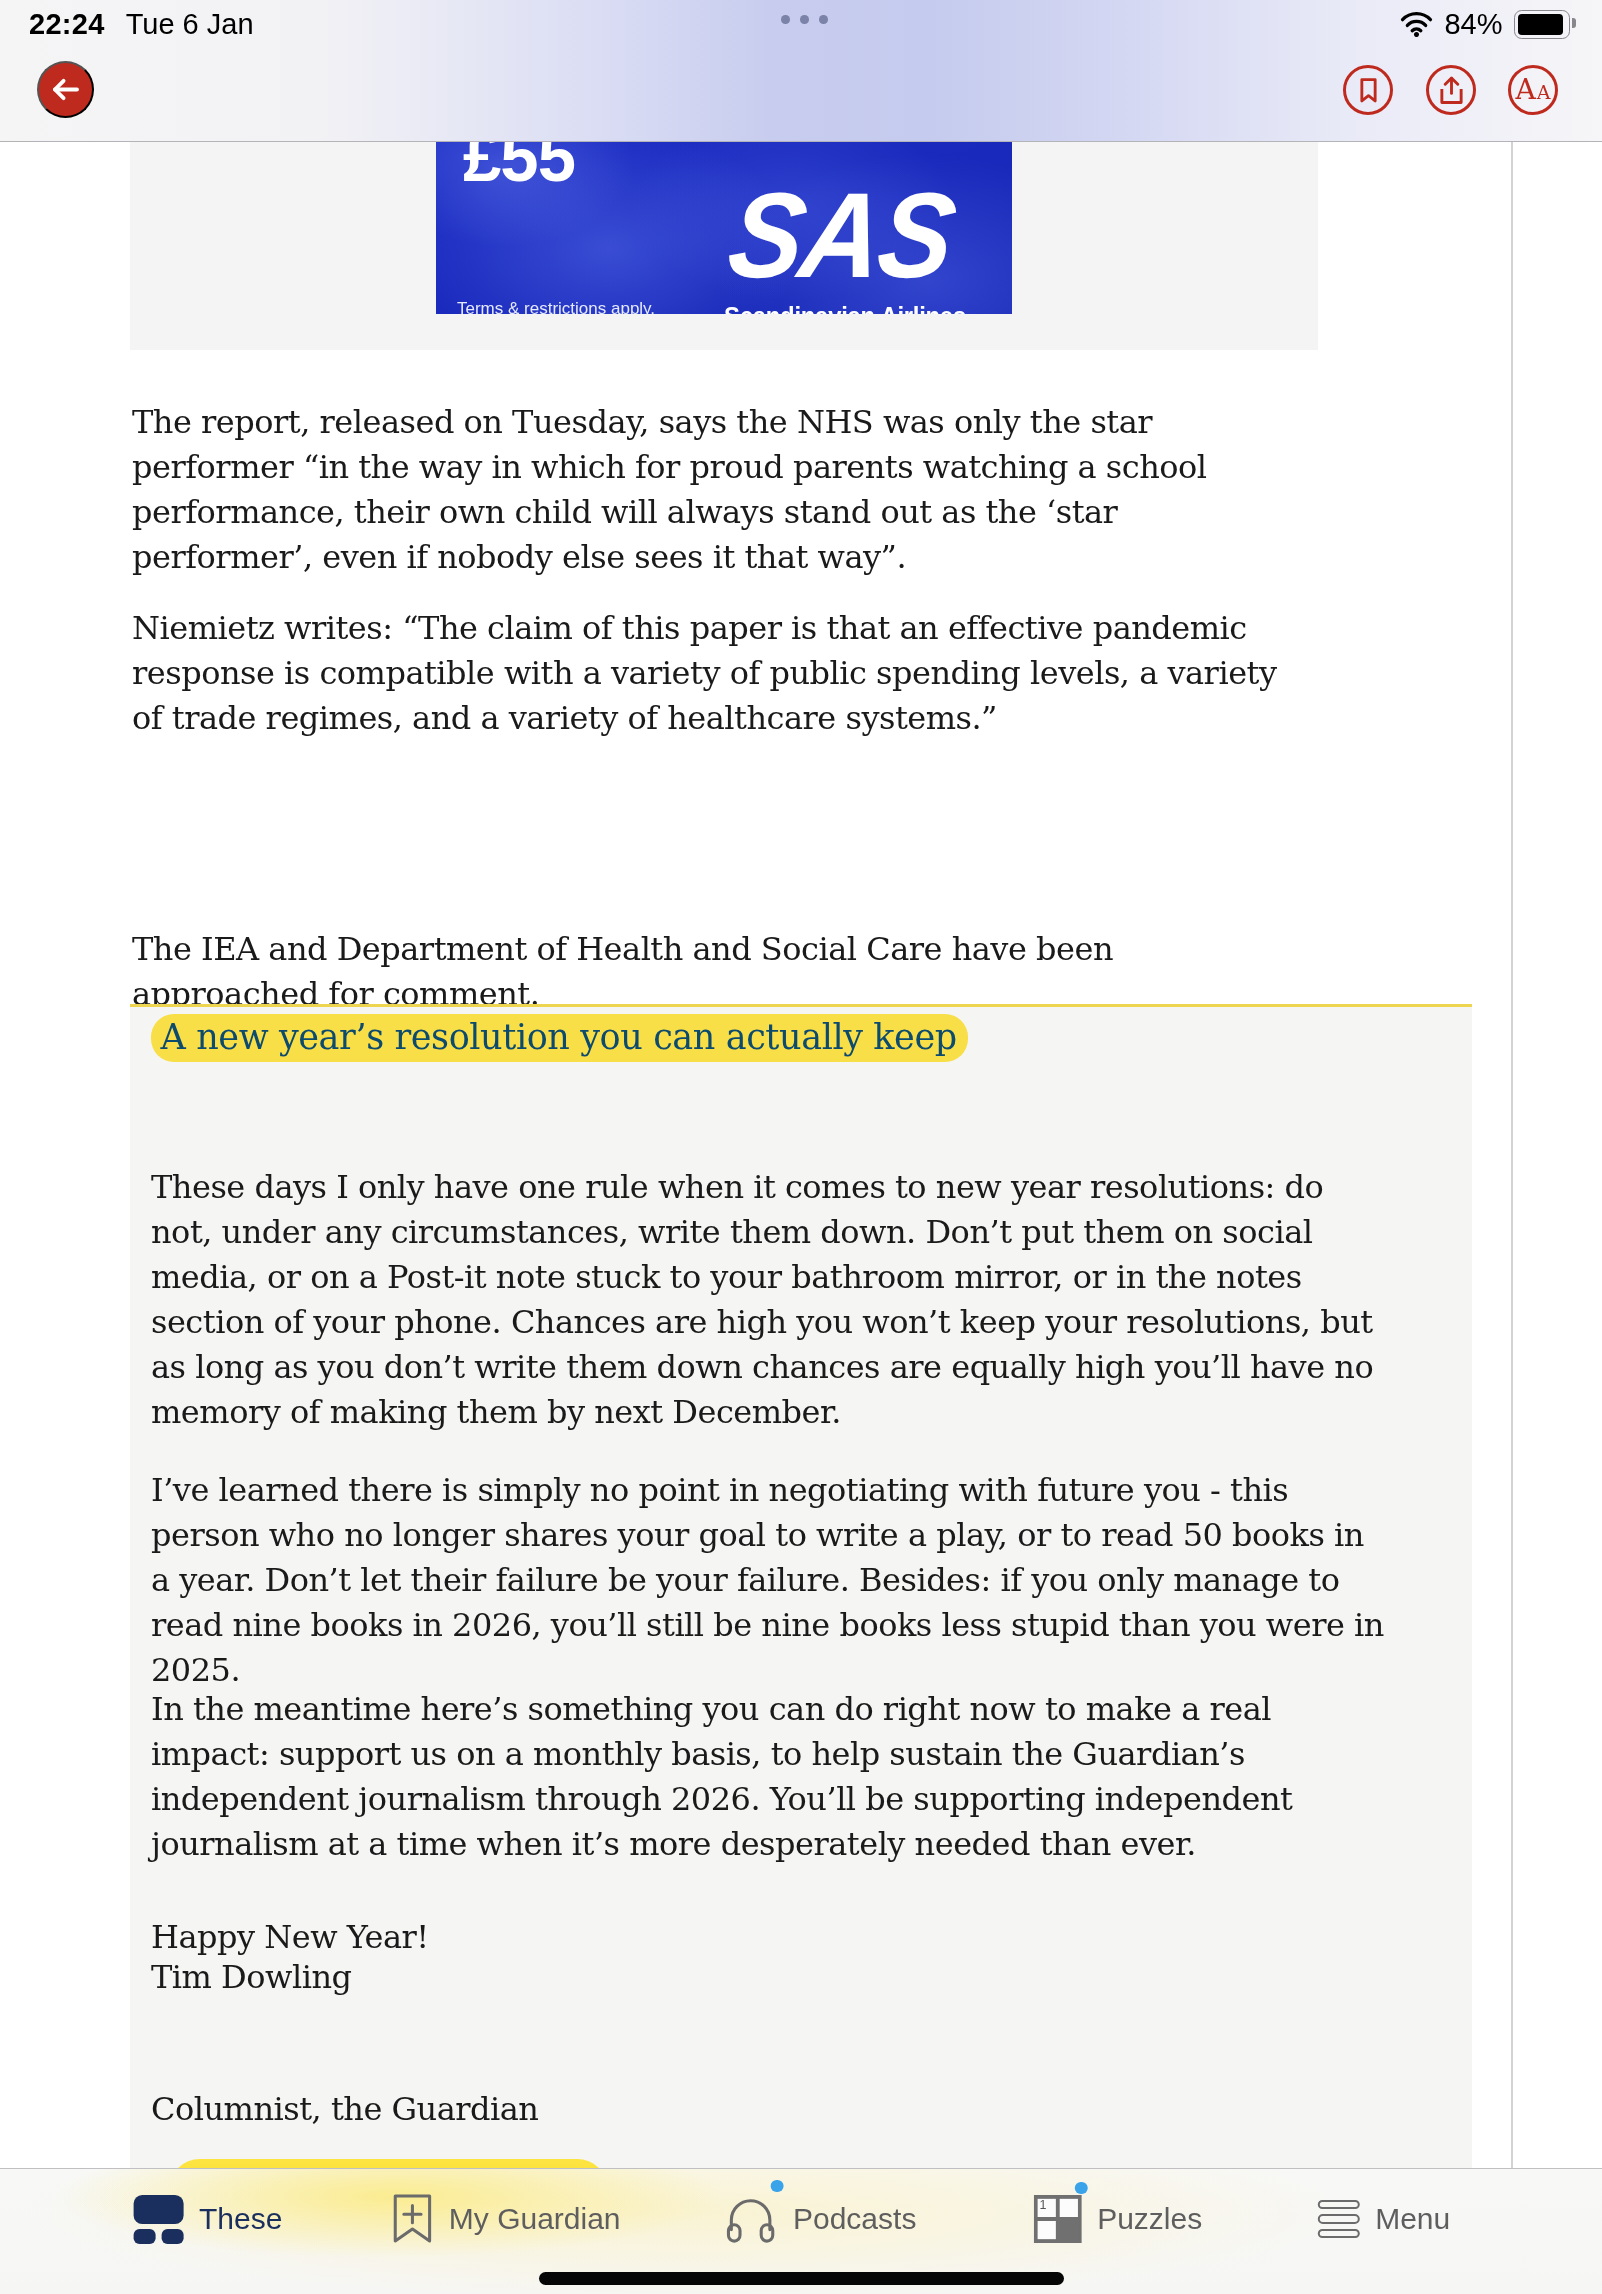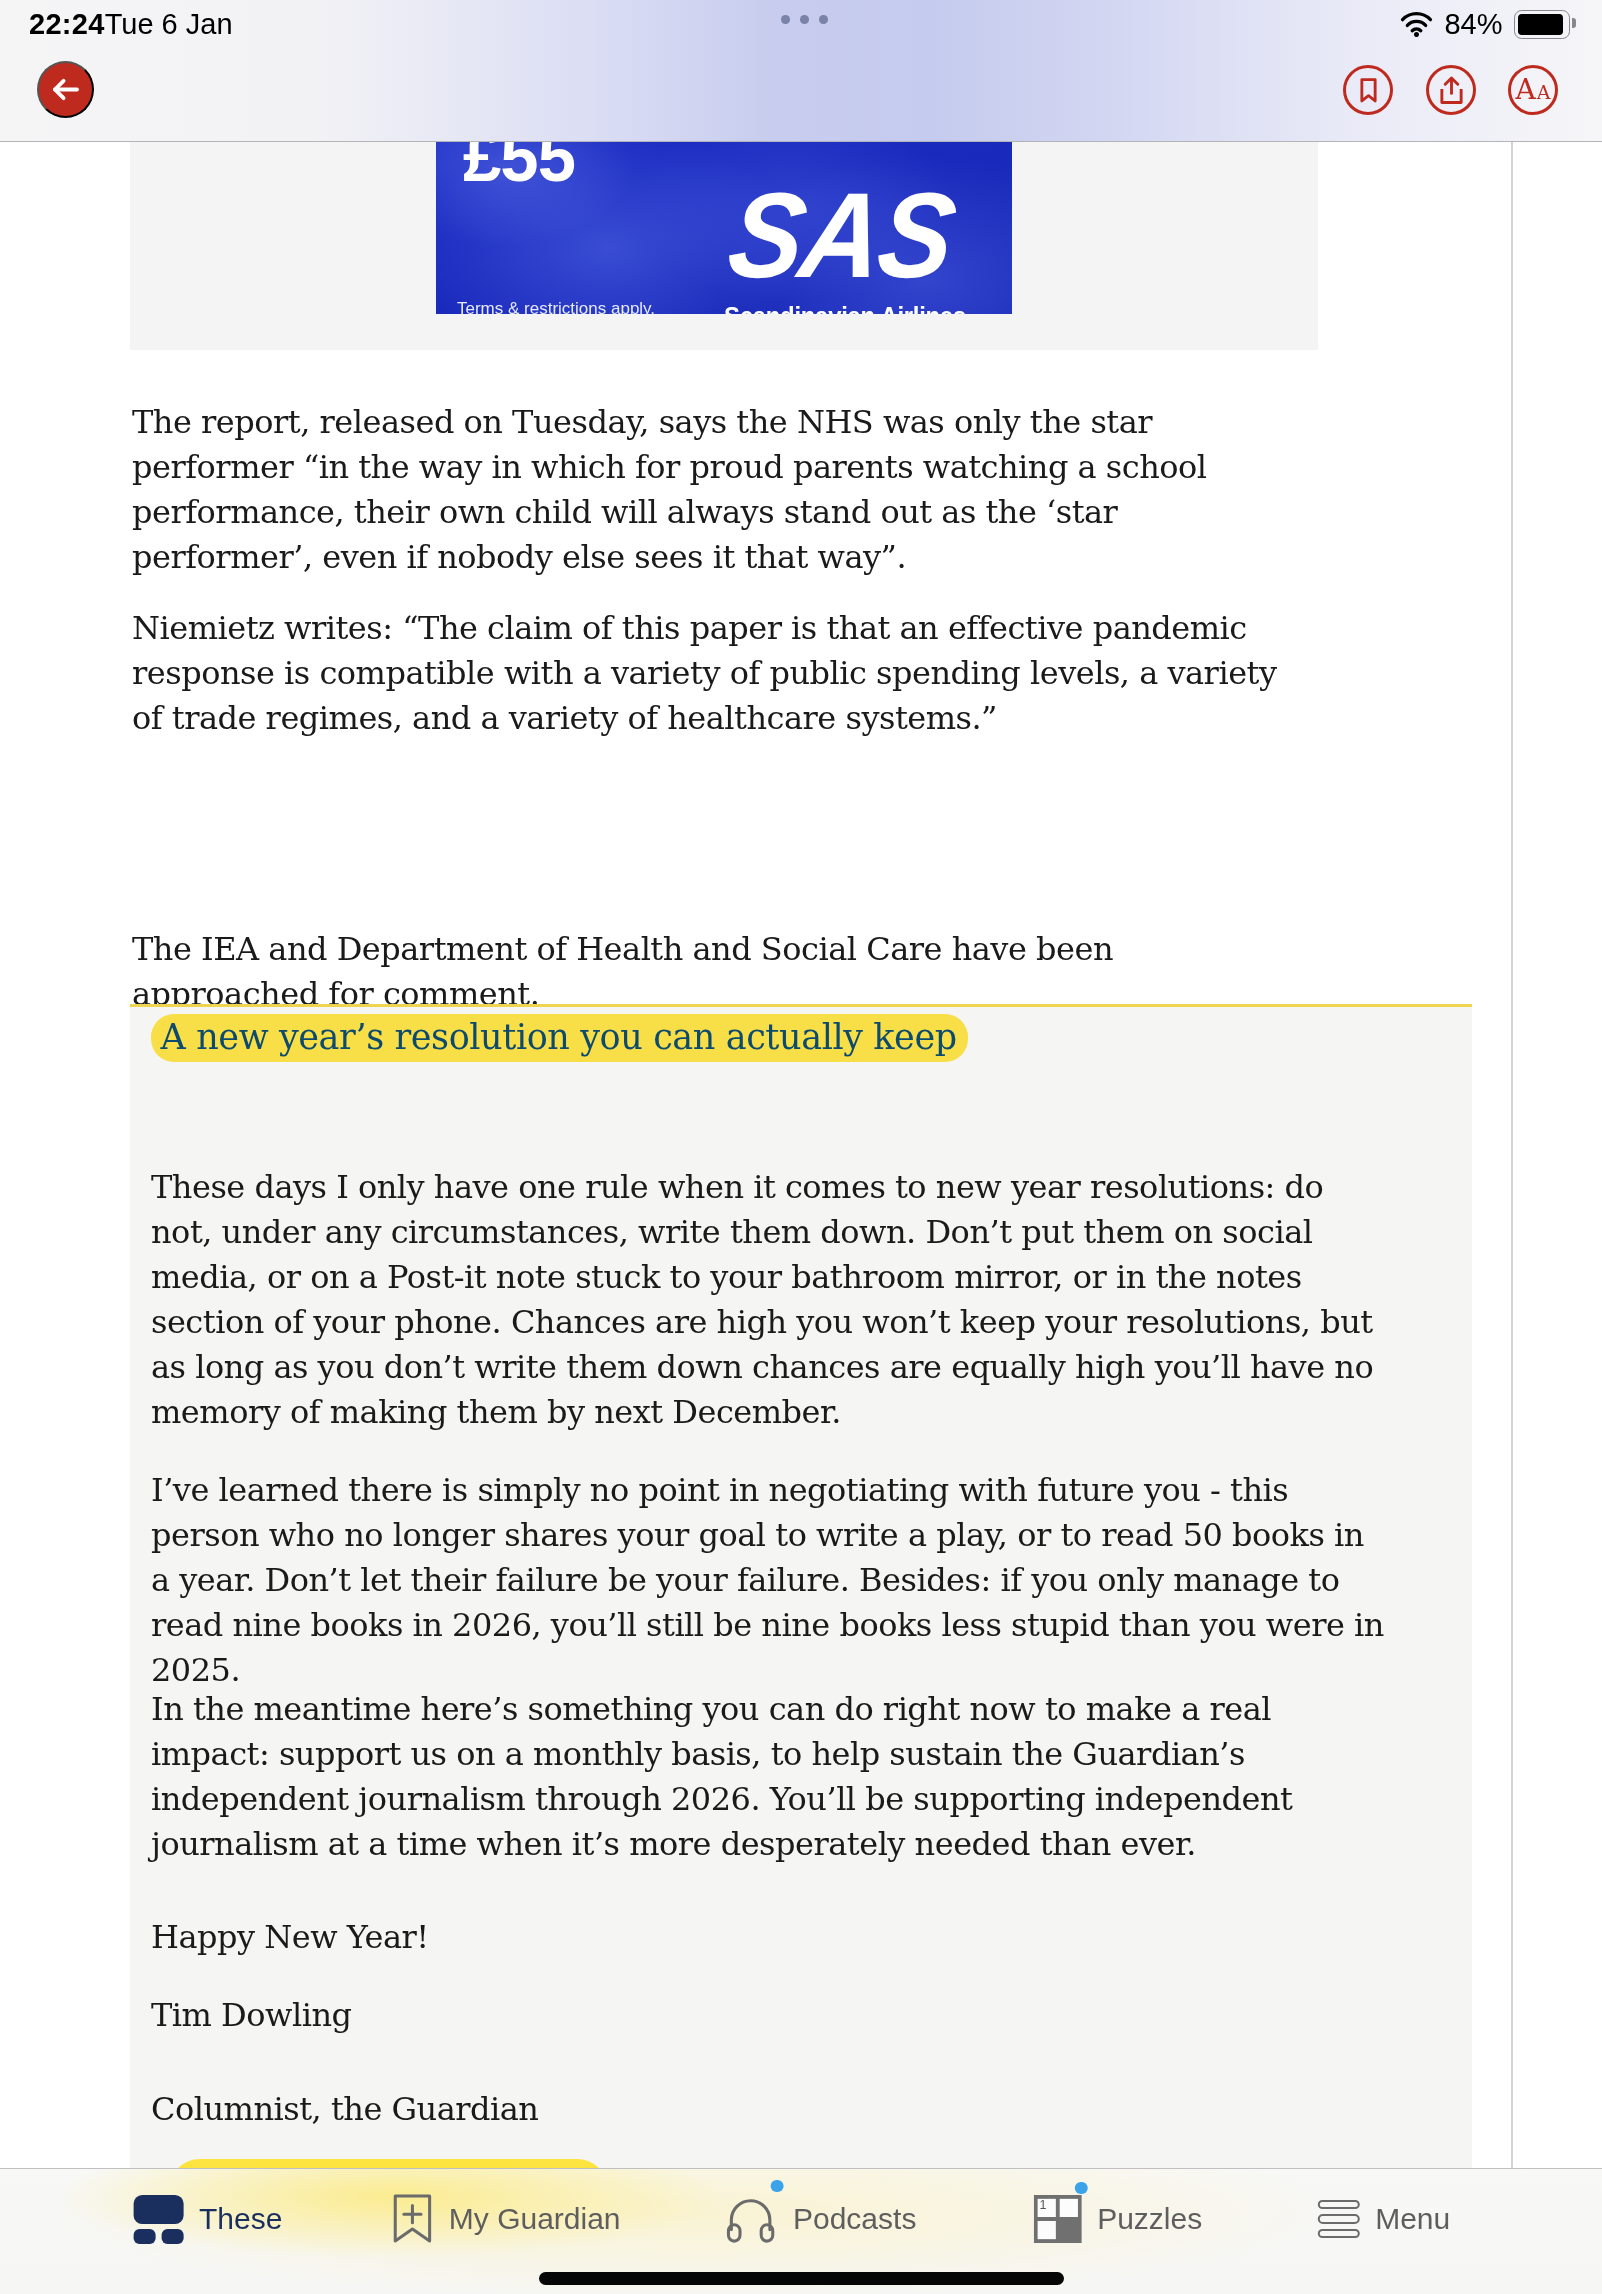--- a/index.html
+++ b/index.html
@@ -8,21 +8,21 @@
     background:#ffffff;overflow:hidden;
     font-family:"Liberation Sans", sans-serif;
     -webkit-font-smoothing:antialiased;
   }
   
   .chrome{
     position:absolute;left:0;top:0;width:1602px;height:141px;
     background:linear-gradient(90deg,#f5f5f6 0%,#f2f2f5 20%,#dcdff4 36%,#c8cdef 48%,#c5cbee 58%,#d3d7f2 70%,#e9eaf7 84%,#f6f6f8 100%);
     border-bottom:1px solid #b4b4b8;
   }
-  .status-left{position:absolute;left:29px;top:7.7px;display:flex;align-items:center;color:#000;}
+  .status-left{position:absolute;left:29px;top:7.7px;display:flex;gap:21px;align-items:center;color:#000;}
   .status-time{font-size:29px;font-weight:700;letter-spacing:0.3px;}
   .status-date{font-size:29px;font-weight:400;}
   .multitask{position:absolute;left:781px;top:15.4px;display:flex;gap:10.6px;}
   .multitask i{width:8.6px;height:8.6px;border-radius:50%;background:#7b83a9;display:block;}
   .status-right{position:absolute;right:32px;top:7.7px;display:flex;gap:11.5px;align-items:center;}
   .battery-pct{font-size:29px;color:#000;}
   .battery{position:relative;width:54px;height:27px;border:1.9px solid #87878c;border-radius:7.7px;}
   .battery .fill{position:absolute;left:2.9px;top:2.9px;bottom:2.9px;width:84%;background:#000;border-radius:3.8px;}
   .battery .nub{position:absolute;right:-6.7px;top:7.7px;width:3.8px;height:9.6px;background:#87878c;border-radius:0 2.9px 2.9px 0;}
   .back-btn{
@@ -72,21 +72,21 @@
     position:absolute;left:21px;top:7px;
     font-family:"DejaVu Serif","Liberation Serif",serif;font-size:35px;line-height:41px;
     background:#f8de47;color:#0c4a6e;padding:2.9px 11.5px 3.8px 9.6px;letter-spacing:-0.4px;border-radius:23px;
   }
   .ppara{
     position:absolute;left:21px;width:1239px;
     font-family:"DejaVu Serif","Liberation Serif",serif;
     font-size:32px;line-height:45px;letter-spacing:-0.5px;color:#1a1a1a;
   }
   .q1{top:126px;} .q2{top:429px;} .q3{top:648px;}
-  .s0{top:876px;} .s1{top:954px;} .s2{top:1048px;}
+  .s0{top:876px;} .s1{top:916px;} .s2{top:1048px;}
   .support-btn{
     position:absolute;left:169px;top:2159px;width:439px;height:67px;border-radius:31px;
     background:linear-gradient(180deg,#fde440,#fcdf33);z-index:3;border:none;
   }
   .vline{position:absolute;left:1511px;top:142px;width:1.9px;height:2027px;background:#d3d3d5;}
   
   .tabbar{
     position:absolute;left:0;top:2168px;width:1602px;height:126px;z-index:5;
     background:
       radial-gradient(461px 86px at 389px 27px, rgba(253,227,63,.50), rgba(253,227,63,0) 72%),

